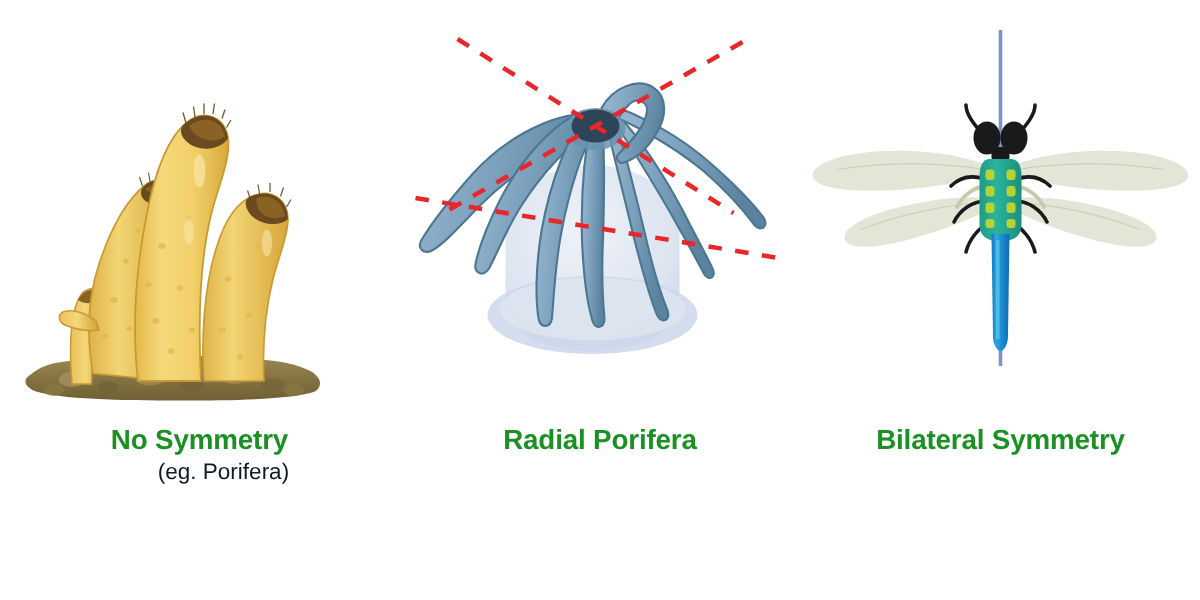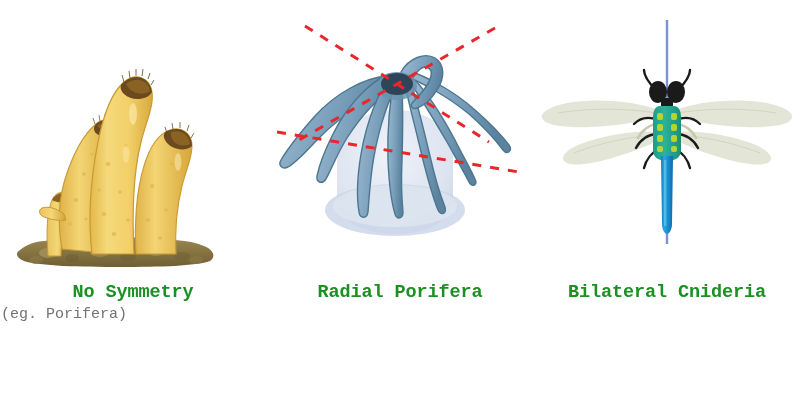--- a/index.html
+++ b/index.html
@@ -13,21 +13,20 @@
     height: 400px;
     background: #ffffff;
     overflow: hidden;
     font-family: "Liberation Sans", sans-serif;
   }
   .panel {
     position: absolute;
     top: 0;
     height: 400px;
     width: 266px;
-    font-family: Liberation Mono, monospace;
   }
   #panel-porifera { left: 0px; }
   #panel-cnidaria { left: 267px; }
   #panel-arthropoda { left: 534px; }
 
   .figure {
     position: absolute;
     top: 14px;
     left: 0;
     width: 266px;
@@ -40,27 +39,27 @@
     top: 282px;
     text-align: center;
     font-size: 18.5px;
     font-weight: bold;
     color: #1a9122;
     letter-spacing: -0.1px;
     white-space: nowrap;
   }
   .caption-sub {
     position: absolute;
-    left: 1px;
+    left: 16px;
     width: 266px;
     top: 306px;
-    text-align: left;
+    text-align: center;
     font-size: 15px;
     font-weight: normal;
-    color: #737373;
+    color: #0f172a;
     white-space: nowrap;
   }
   svg { display: block; overflow: visible; }
 </style>
 </head>
 <body>
 
 <div id="page">
 
   <div class="panel" id="panel-porifera">
@@ -342,16 +341,16 @@
         </g>
 
         <g>
           <path d="M127 142 L139 142 L138 210 C138 216 135 220 133 220
                    C131 220 128 216 128 210 Z" fill="url(#abdoGrad)"></path>
           <rect x="130" y="146" width="2.4" height="66" fill="#6fd0f2" opacity="0.55"></rect>
         </g>
       </svg>
     </div>
 
-    <div class="caption-title">Bilateral Cnideria</div>
+    <div class="caption-title">Bilateral Symmetry</div>
   </div>
 
 </div>
 
 </body></html>

